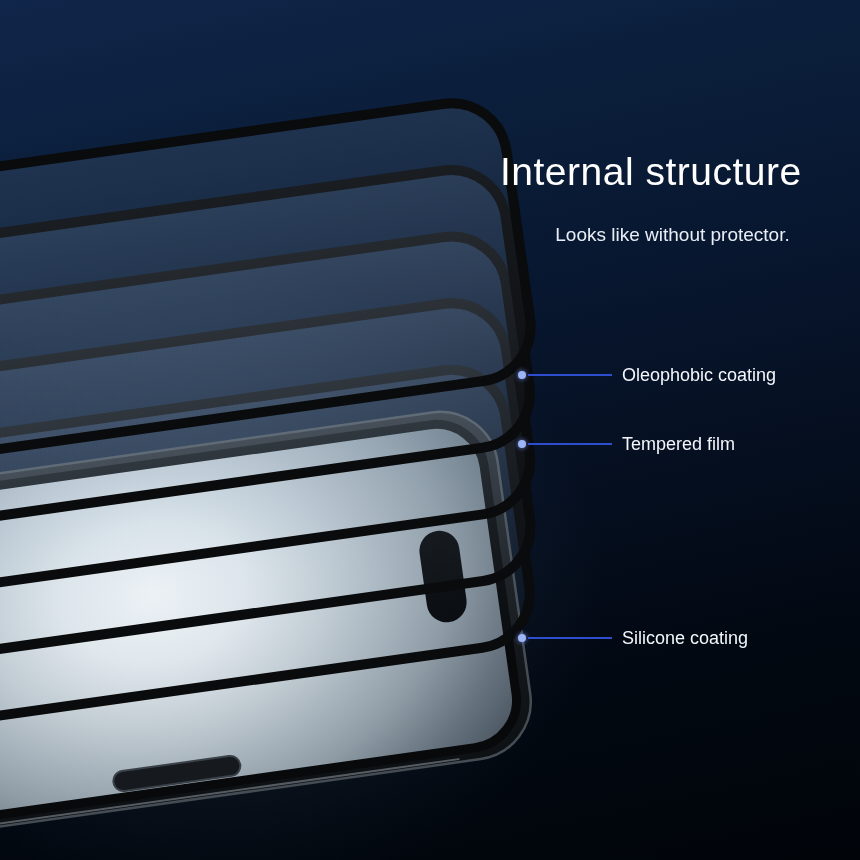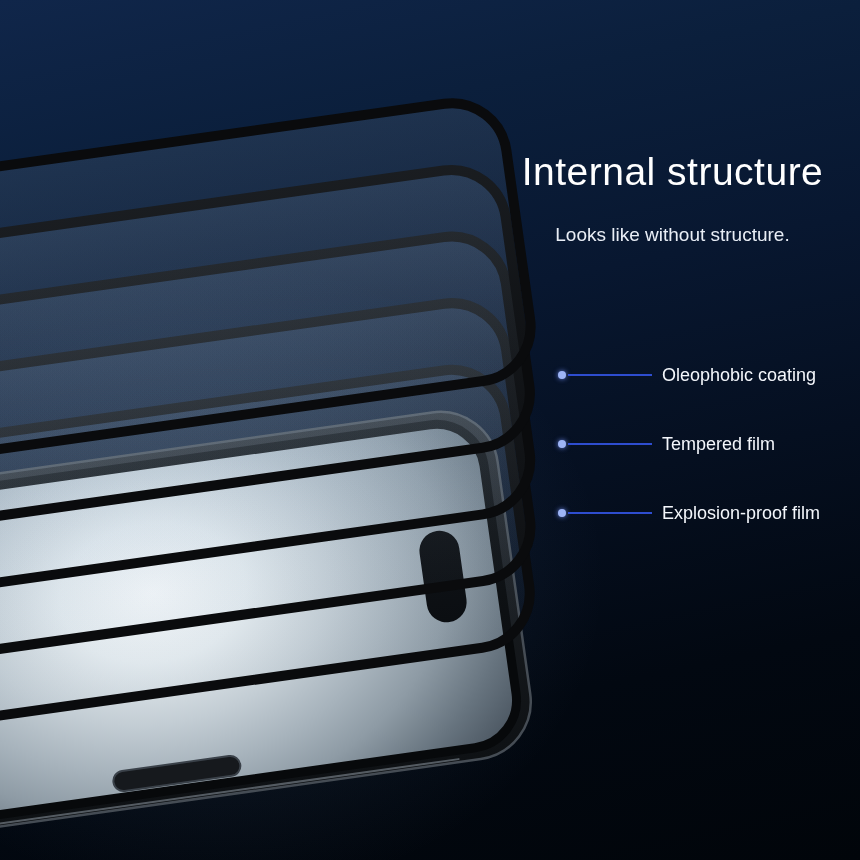--- a/index.html
+++ b/index.html
@@ -30,41 +30,40 @@
     top: 0;
     width: 860px;
     height: 860px;
     display: block;
   }
   .title {
     position: absolute;
     top: 150px;
     left: 500px;
     width: 345px;
-    text-align: center;
     color: #ffffff;
     font-size: 39px;
     font-weight: 400;
     letter-spacing: 0.5px;
     white-space: nowrap;
   }
   .subtitle {
     position: absolute;
     top: 224px;
     left: 500px;
     width: 345px;
     text-align: center;
     color: #e9eef6;
     font-size: 19px;
     font-weight: 400;
     white-space: nowrap;
   }
   .callout {
     position: absolute;
-    left: 558px;
+    left: 518px;
     height: 24px;
     display: flex;
     align-items: center;
     white-space: nowrap;
   }
   .callout .dot {
     width: 8px;
     height: 8px;
     border-radius: 50%;
     background: #9db4f5;
@@ -129,31 +128,31 @@
 
       <rect x="-360" y="400" width="894" height="280" rx="55" fill="url(#layerFill)" stroke="#0a0b0d" stroke-width="10"></rect>
       <rect x="-360" y="334" width="904" height="280" rx="55" fill="url(#layerFill)" stroke="#0a0b0d" stroke-width="10"></rect>
       <rect x="-360" y="268" width="913" height="280" rx="55" fill="url(#layerFill)" stroke="#0a0b0d" stroke-width="10"></rect>
       <rect x="-360" y="202" width="922" height="280" rx="55" fill="url(#layerFill)" stroke="#0a0b0d" stroke-width="10"></rect>
       <rect x="-360" y="136" width="932" height="280" rx="55" fill="url(#layerFill)" stroke="#0a0b0d" stroke-width="10"></rect>
     </g>
   </svg>
 
   <div class="title">Internal structure</div>
-  <div class="subtitle">Looks like without structure.</div>
+  <div class="subtitle">Looks like without protector.</div>
 
   <div class="callout" style="top:363px">
     <span class="dot"></span>
     <span class="line"></span>
     <span class="text">Oleophobic coating</span>
   </div>
   <div class="callout" style="top:432px">
     <span class="dot"></span>
     <span class="line"></span>
     <span class="text">Tempered film</span>
   </div>
-  <div class="callout" style="top:501px">
+  <div class="callout" style="top:626px">
     <span class="dot"></span>
     <span class="line"></span>
-    <span class="text">Explosion-proof film</span>
+    <span class="text">Silicone coating</span>
   </div>
 
 </div>
 
 </body></html>

